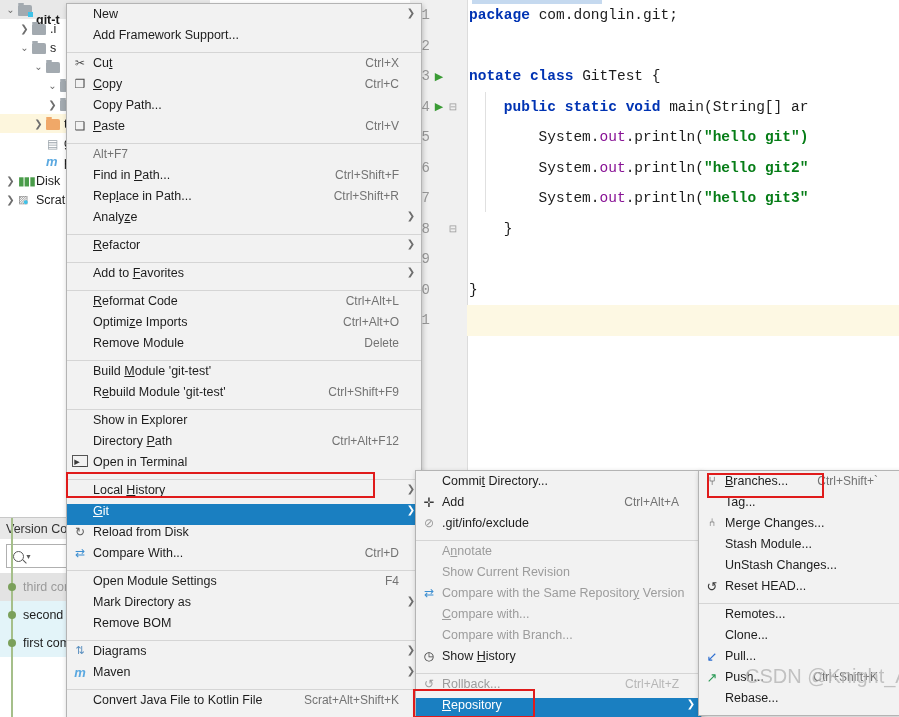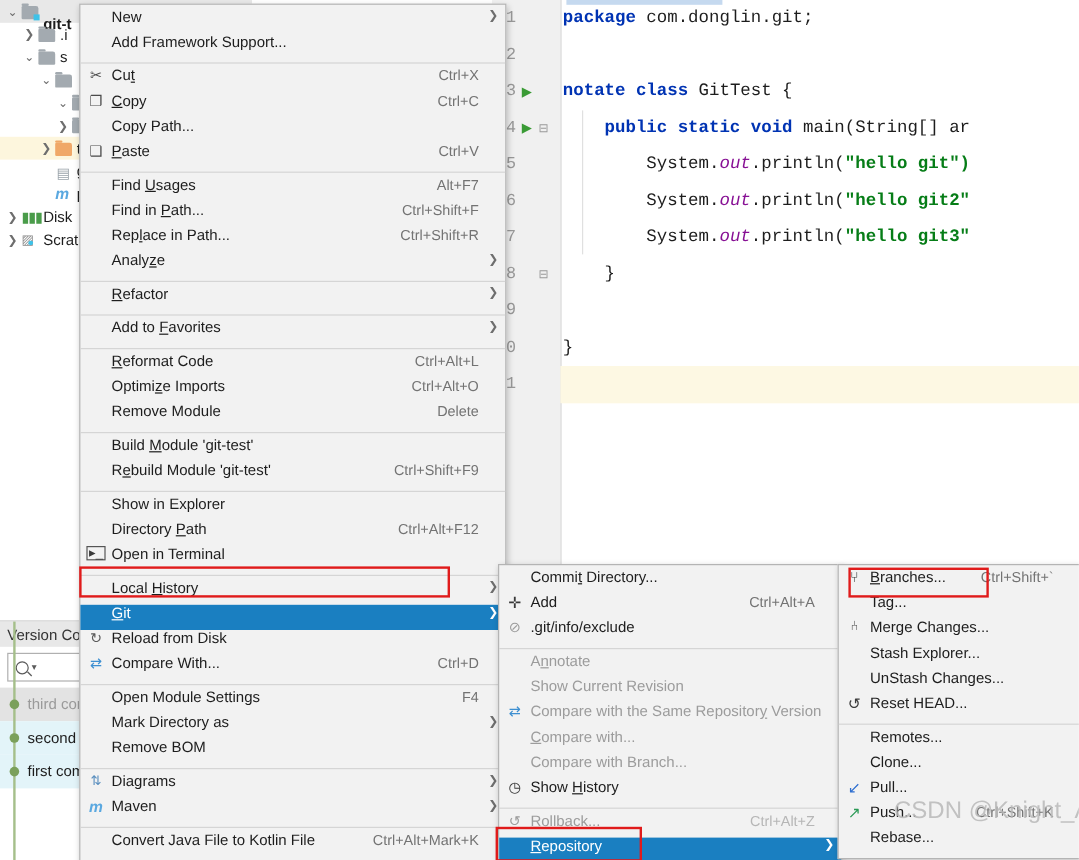--- a/index.html
+++ b/index.html
@@ -62,21 +62,21 @@
   .gutter-line{height:30.5px;display:flex;align-items:center;justify-content:flex-start;}
   .lnum{width:20px;text-align:right;color:#999999;font-family:"Liberation Mono",monospace;font-size:14px;padding-right:2px;}
   .runmark{width:14px;text-align:center;color:#3a9b35;font-size:11px;}
   .fold{width:14px;text-align:center;color:#9a9a9a;font-size:10px;}
   .code{position:absolute;left:57px;top:0;right:0;height:100%;font-family:"Liberation Mono",monospace;font-size:14.5px;}
   .cline{height:30.5px;display:flex;align-items:center;white-space:pre;padding-left:2px;}
   .cline.hlrow{background:#fdf8e3;}
   .kw{color:#0033b3;font-weight:bold;}
   .plain{color:#1d1d1d;}
   .str{color:#067d17;font-weight:bold;}
-  .fld{color:#871094;font-style:italic;}
+  .fld{color:#871094;}
   .indentline{position:absolute;left:75px;top:92px;width:1px;height:120px;background:#e0e0e0;}
   .hl-strip{position:absolute;left:0;right:0;height:30.5px;background:#fdf8e3;}
   .tab-shade{position:absolute;left:62px;top:0;width:130px;height:4px;background:#c5d9ef;}
 
   
   .menu{
     position:absolute;background:#f2f2f2;border:1px solid #b4b4b4;
     box-shadow:1px 2px 5px rgba(0,0,0,.22);
     font-size:12.5px;color:#1d1d1d;
     padding:3px 0;
@@ -363,21 +363,20 @@
         <span class="mic">
           <span class="gi i-paste">❑</span>
         </span>
         <span class="mlabel"><span class="u">P</span>aste</span>
         <span class="mkey">Ctrl+V</span>
         <span class="marrow"></span>
       </div>
       <div class="sep"></div>
       <div class="mi">
         <span class="mic"></span>
-        <span class="mlabel">Find <span class="u">U</span>sages</span>
         <span class="mkey">Alt+F7</span>
         <span class="marrow"></span>
       </div>
       <div class="mi">
         <span class="mic"></span>
         <span class="mlabel">Find in <span class="u">P</span>ath...</span>
         <span class="mkey">Ctrl+Shift+F</span>
         <span class="marrow"></span>
       </div>
       <div class="mi">
@@ -521,21 +520,21 @@
           <span class="gi i-maven">m</span>
         </span>
         <span class="mlabel">Maven</span>
         <span class="mkey"></span>
         <span class="marrow">❯</span>
       </div>
       <div class="sep"></div>
       <div class="mi">
         <span class="mic"></span>
         <span class="mlabel">Convert Java File to Kotlin File</span>
-        <span class="mkey">Ctrl+Alt+Mark+K</span>
+        <span class="mkey">Scrat+Alt+Shift+K</span>
         <span class="marrow"></span>
       </div>
       <div class="mi">
         <span class="mkey"></span>
         <span class="marrow"></span>
       </div>
     </div>
 
   <div class="menu" id="menu-git">
       <div class="mi">
@@ -636,21 +635,21 @@
       <div class="mi">
         <span class="mic">
           <span class="gi i-merge">⑃</span>
         </span>
         <span class="mlabel">Merge Changes...</span>
         <span class="mkey"></span>
         <span class="marrow"></span>
       </div>
       <div class="mi">
         <span class="mic"></span>
-        <span class="mlabel">Stash Explorer...</span>
+        <span class="mlabel">Stash Module...</span>
         <span class="mkey"></span>
         <span class="marrow"></span>
       </div>
       <div class="mi">
         <span class="mic"></span>
         <span class="mlabel">UnStash Changes...</span>
         <span class="mkey"></span>
         <span class="marrow"></span>
       </div>
       <div class="mi">

